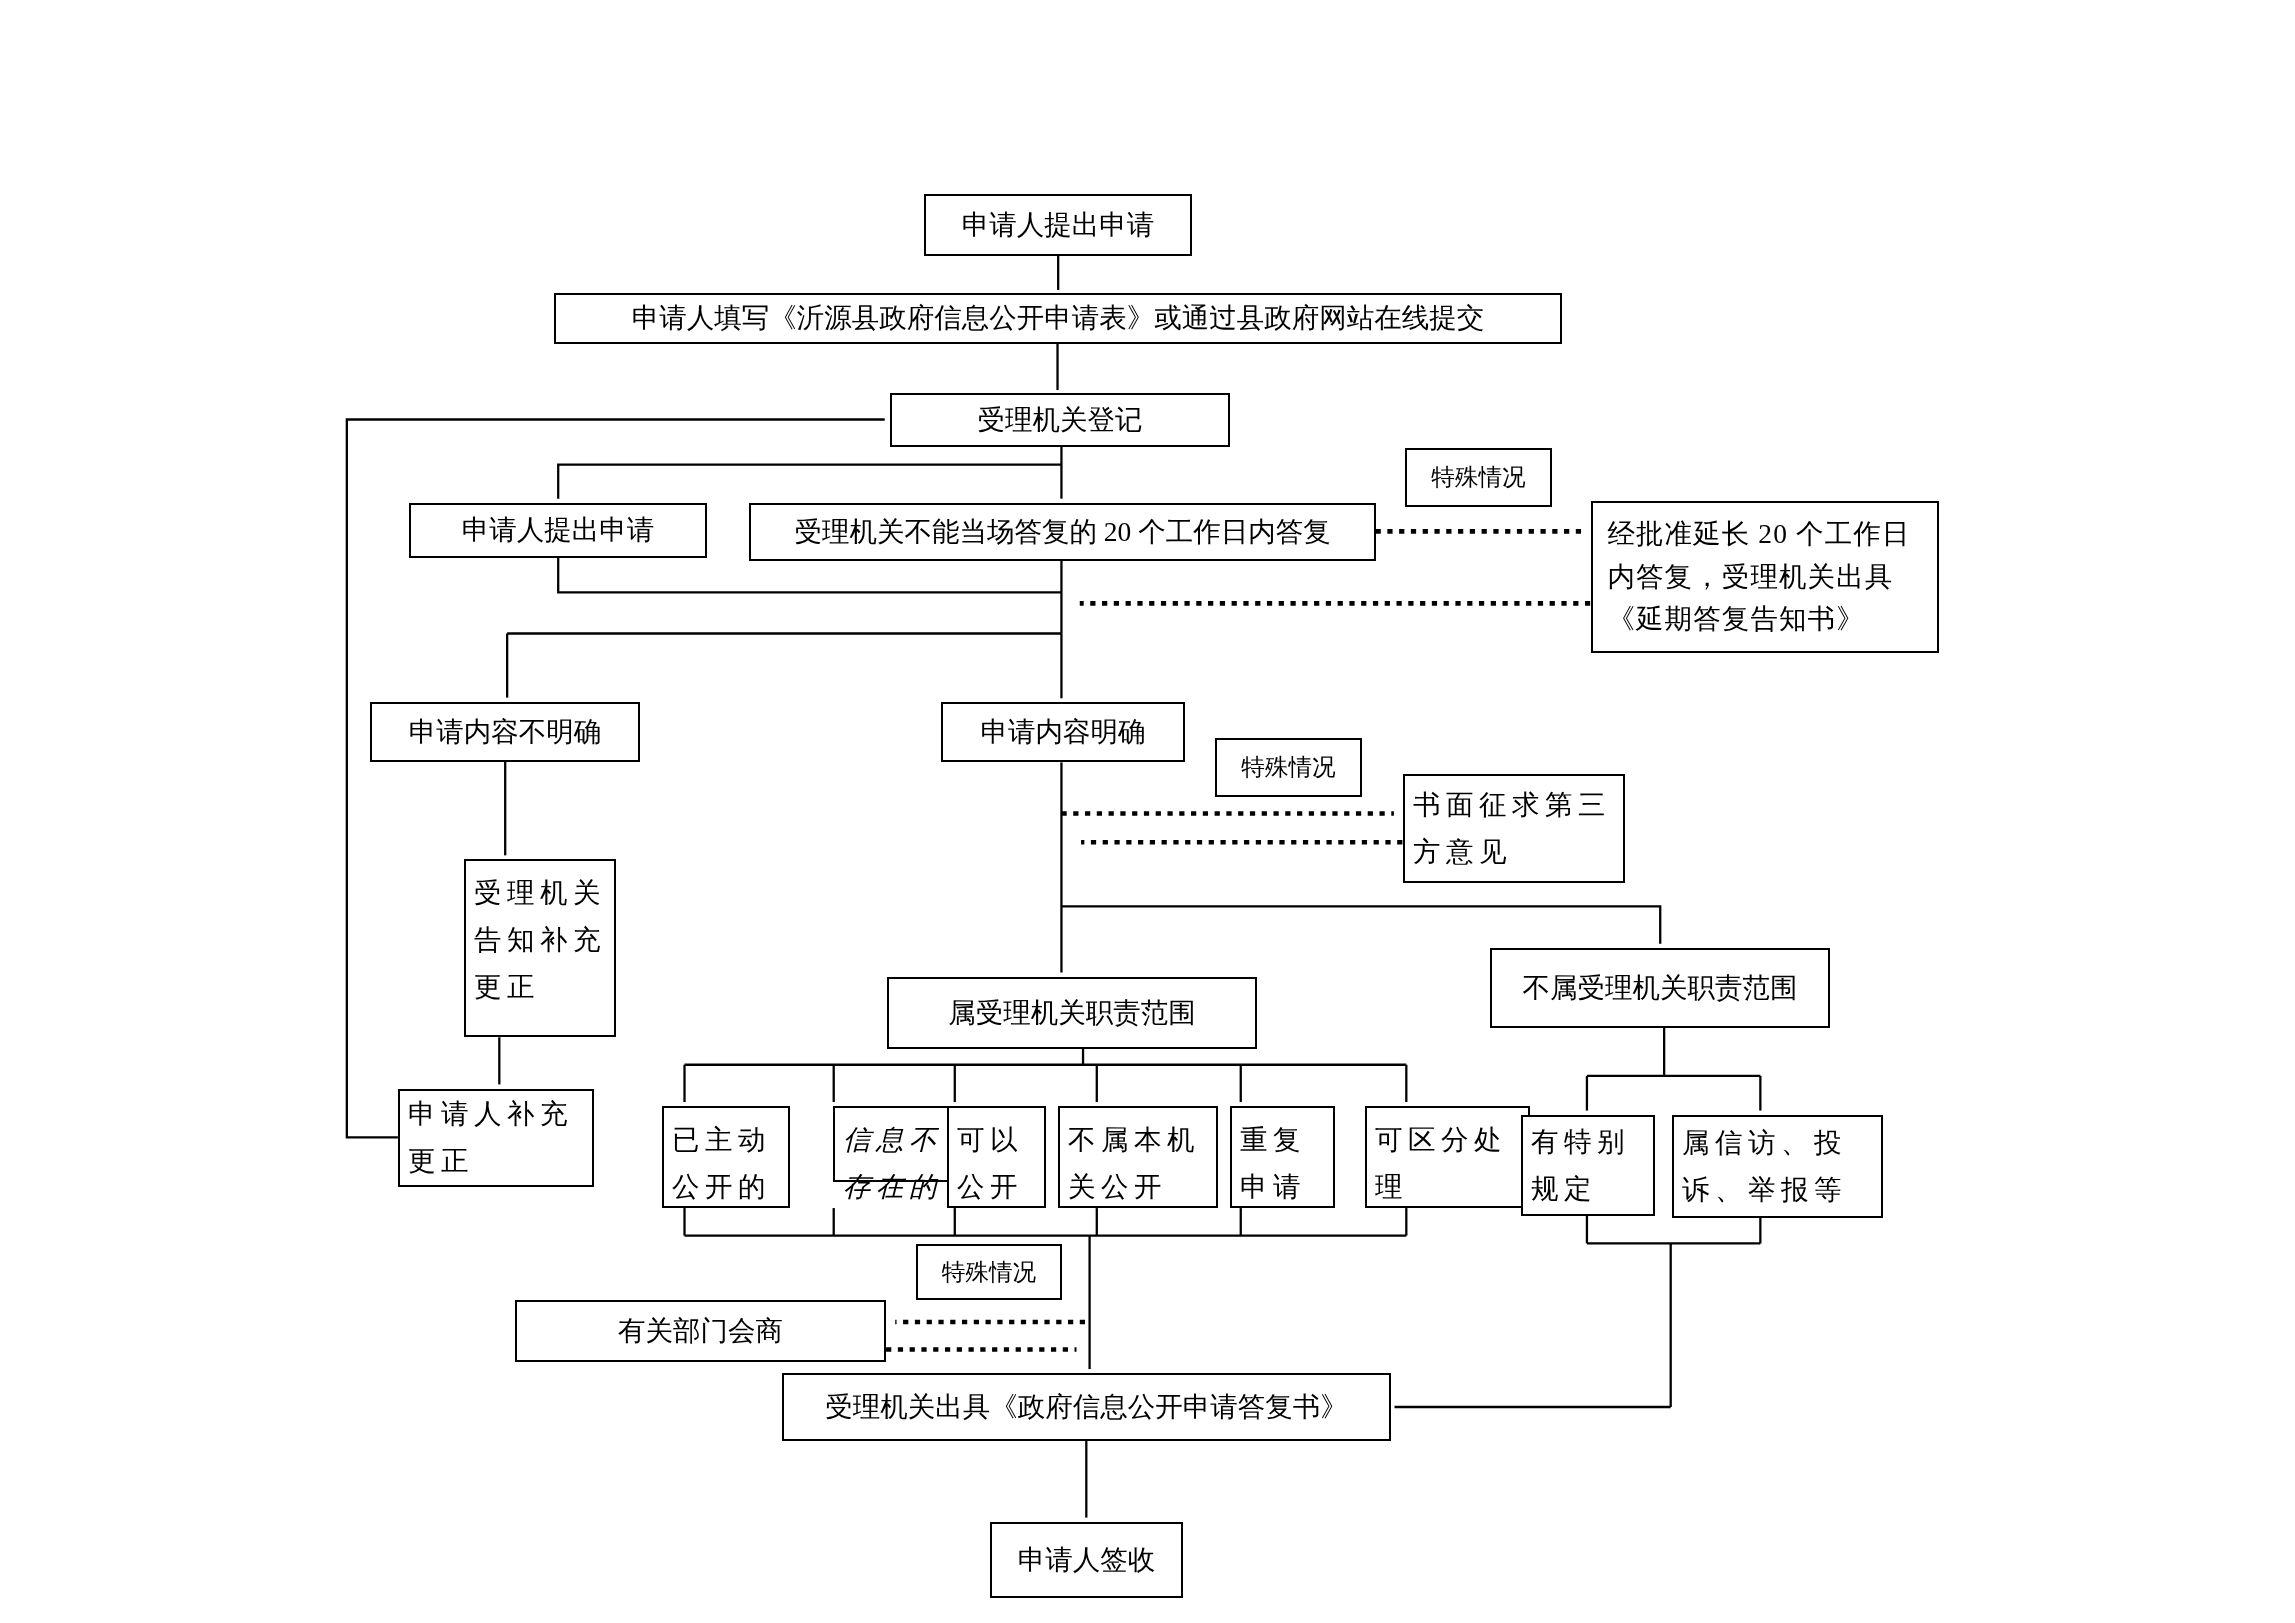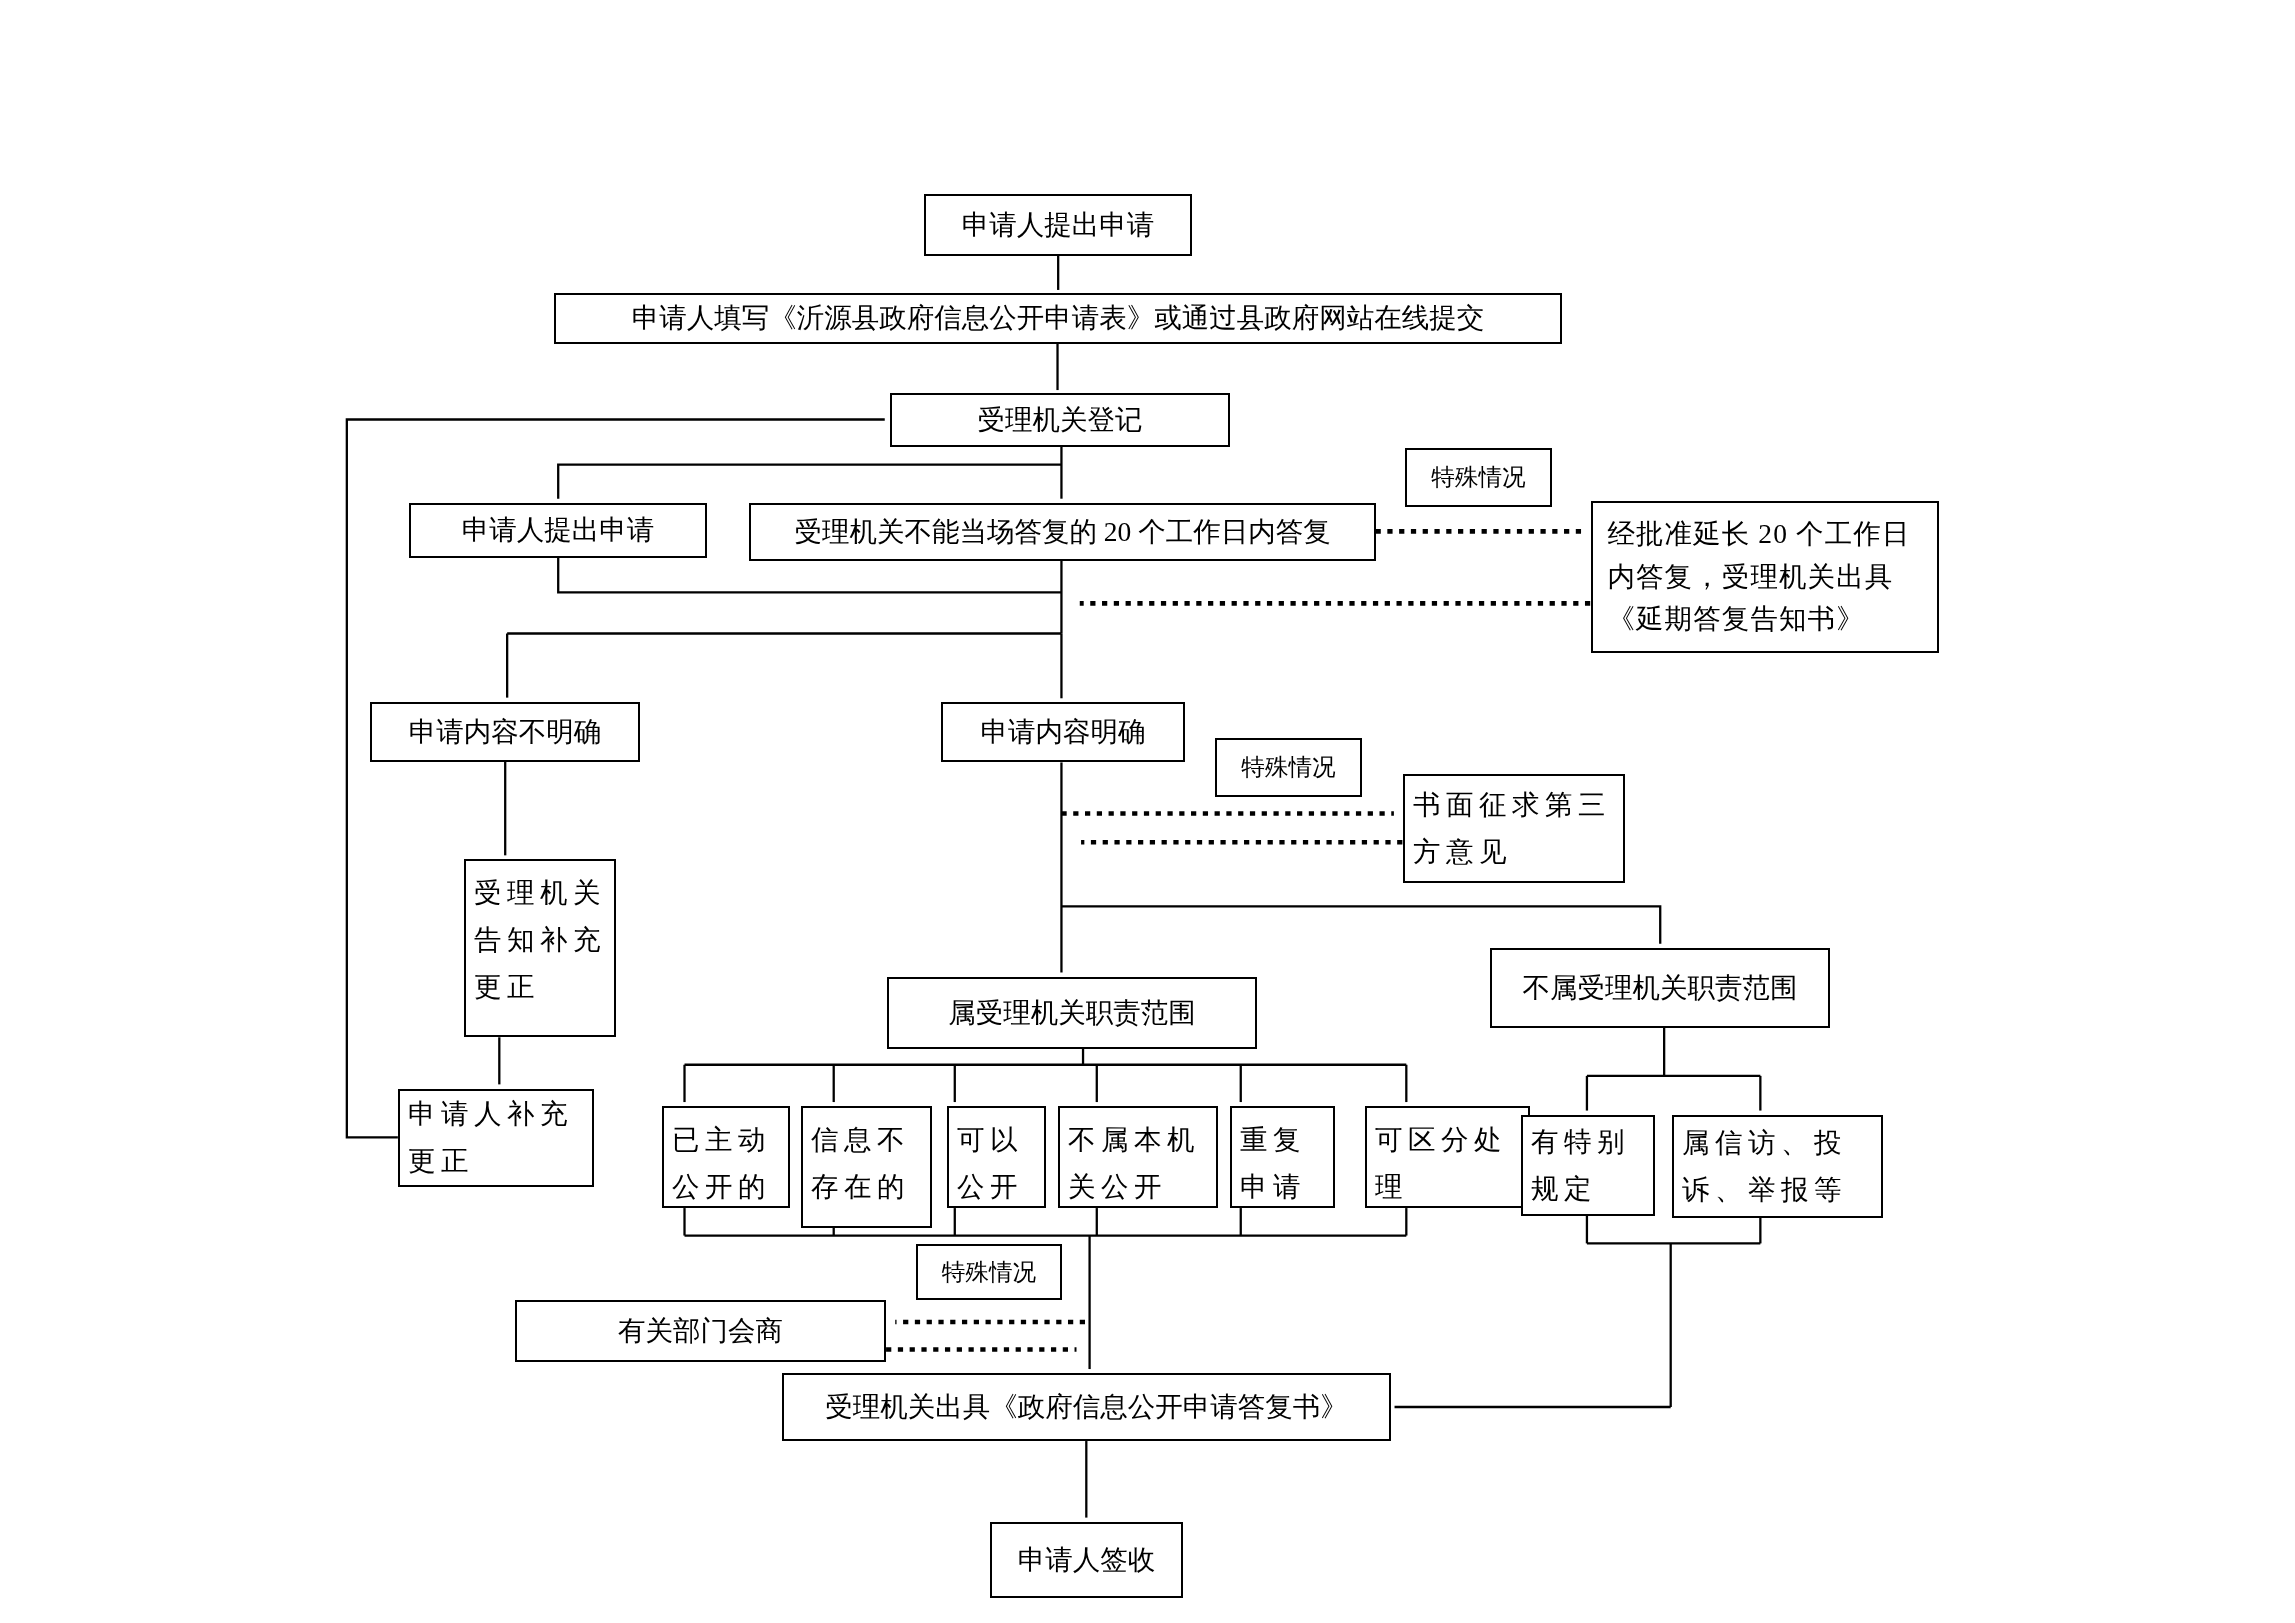--- a/index.html
+++ b/index.html
@@ -131,21 +131,21 @@
   <div class="node blk" style="left:1591px; top:501px; width:348px; height:152px;">经批准延长 20 个工作日内答复，受理机关出具《延期答复告知书》</div>
   <div class="node" style="left:370px;  top:702px; width:270px;  height:60px;">申请内容不明确</div>
   <div class="node" style="left:941px; top:702px; width:244px;  height:60px;">申请内容明确</div>
   <div class="node small" style="left:1215px; top:738px; width:147px; height:59px;">特殊情况</div>
   <div class="node ls" style="left:1403px; top:774px; width:222px; height:109px;">书面征求第三方意见</div>
   <div class="node ls tl" style="left:423px; top:859px; width:152px; height:178px;">受理机关告知补充更正</div>
   <div class="node ls" style="left:398px; top:1089px; width:196px; height:98px;">申请人补充更正</div>
   <div class="node" style="left:887px; top:977px; width:370px;  height:72px;">属受理机关职责范围</div>
   <div class="node" style="left:1490px; top:948px; width:340px;  height:80px;">不属受理机关职责范围</div>
   <div class="node ls tl" style="left:621px;  top:1106px; width:128px; height:102px;">已主动公开的</div>
-  <div class="node ls tl" style="left:760px; top:1106px; width:131px; height:122px;">信息不存在的</div>
+  <div class="node ls tl" style="left:792px; top:1106px; width:131px; height:76px;font-style:italic;">信息不存在的</div>
   <div class="node ls tl" style="left:906px; top:1106px; width:99px; height:102px;">可以公开</div>
   <div class="node ls tl" style="left:1017px; top:1106px; width:160px; height:102px;">不属本机关公开</div>
   <div class="node ls tl" style="left:1189px; top:1106px; width:105px; height:102px;">重复申请</div>
   <div class="node ls tl" style="left:1324px; top:1106px; width:165px; height:102px;">可区分处理</div>
   <div class="node ls" style="left:1521px; top:1115px; width:134px; height:101px;">有特别规定</div>
   <div class="node ls" style="left:1672px; top:1115px; width:211px; height:103px;">属信访、投诉、举报等</div>
   <div class="node small" style="left:916px; top:1244px; width:146px; height:56px;">特殊情况</div>
   <div class="node" style="left:515px;  top:1300px; width:371px;  height:62px;">有关部门会商</div>
   <div class="node" style="left:782px; top:1373px; width:609px;  height:68px;">受理机关出具《政府信息公开申请答复书》</div>
   <div class="node" style="left:990px; top:1522px; width:193px;  height:76px;">申请人签收</div>

